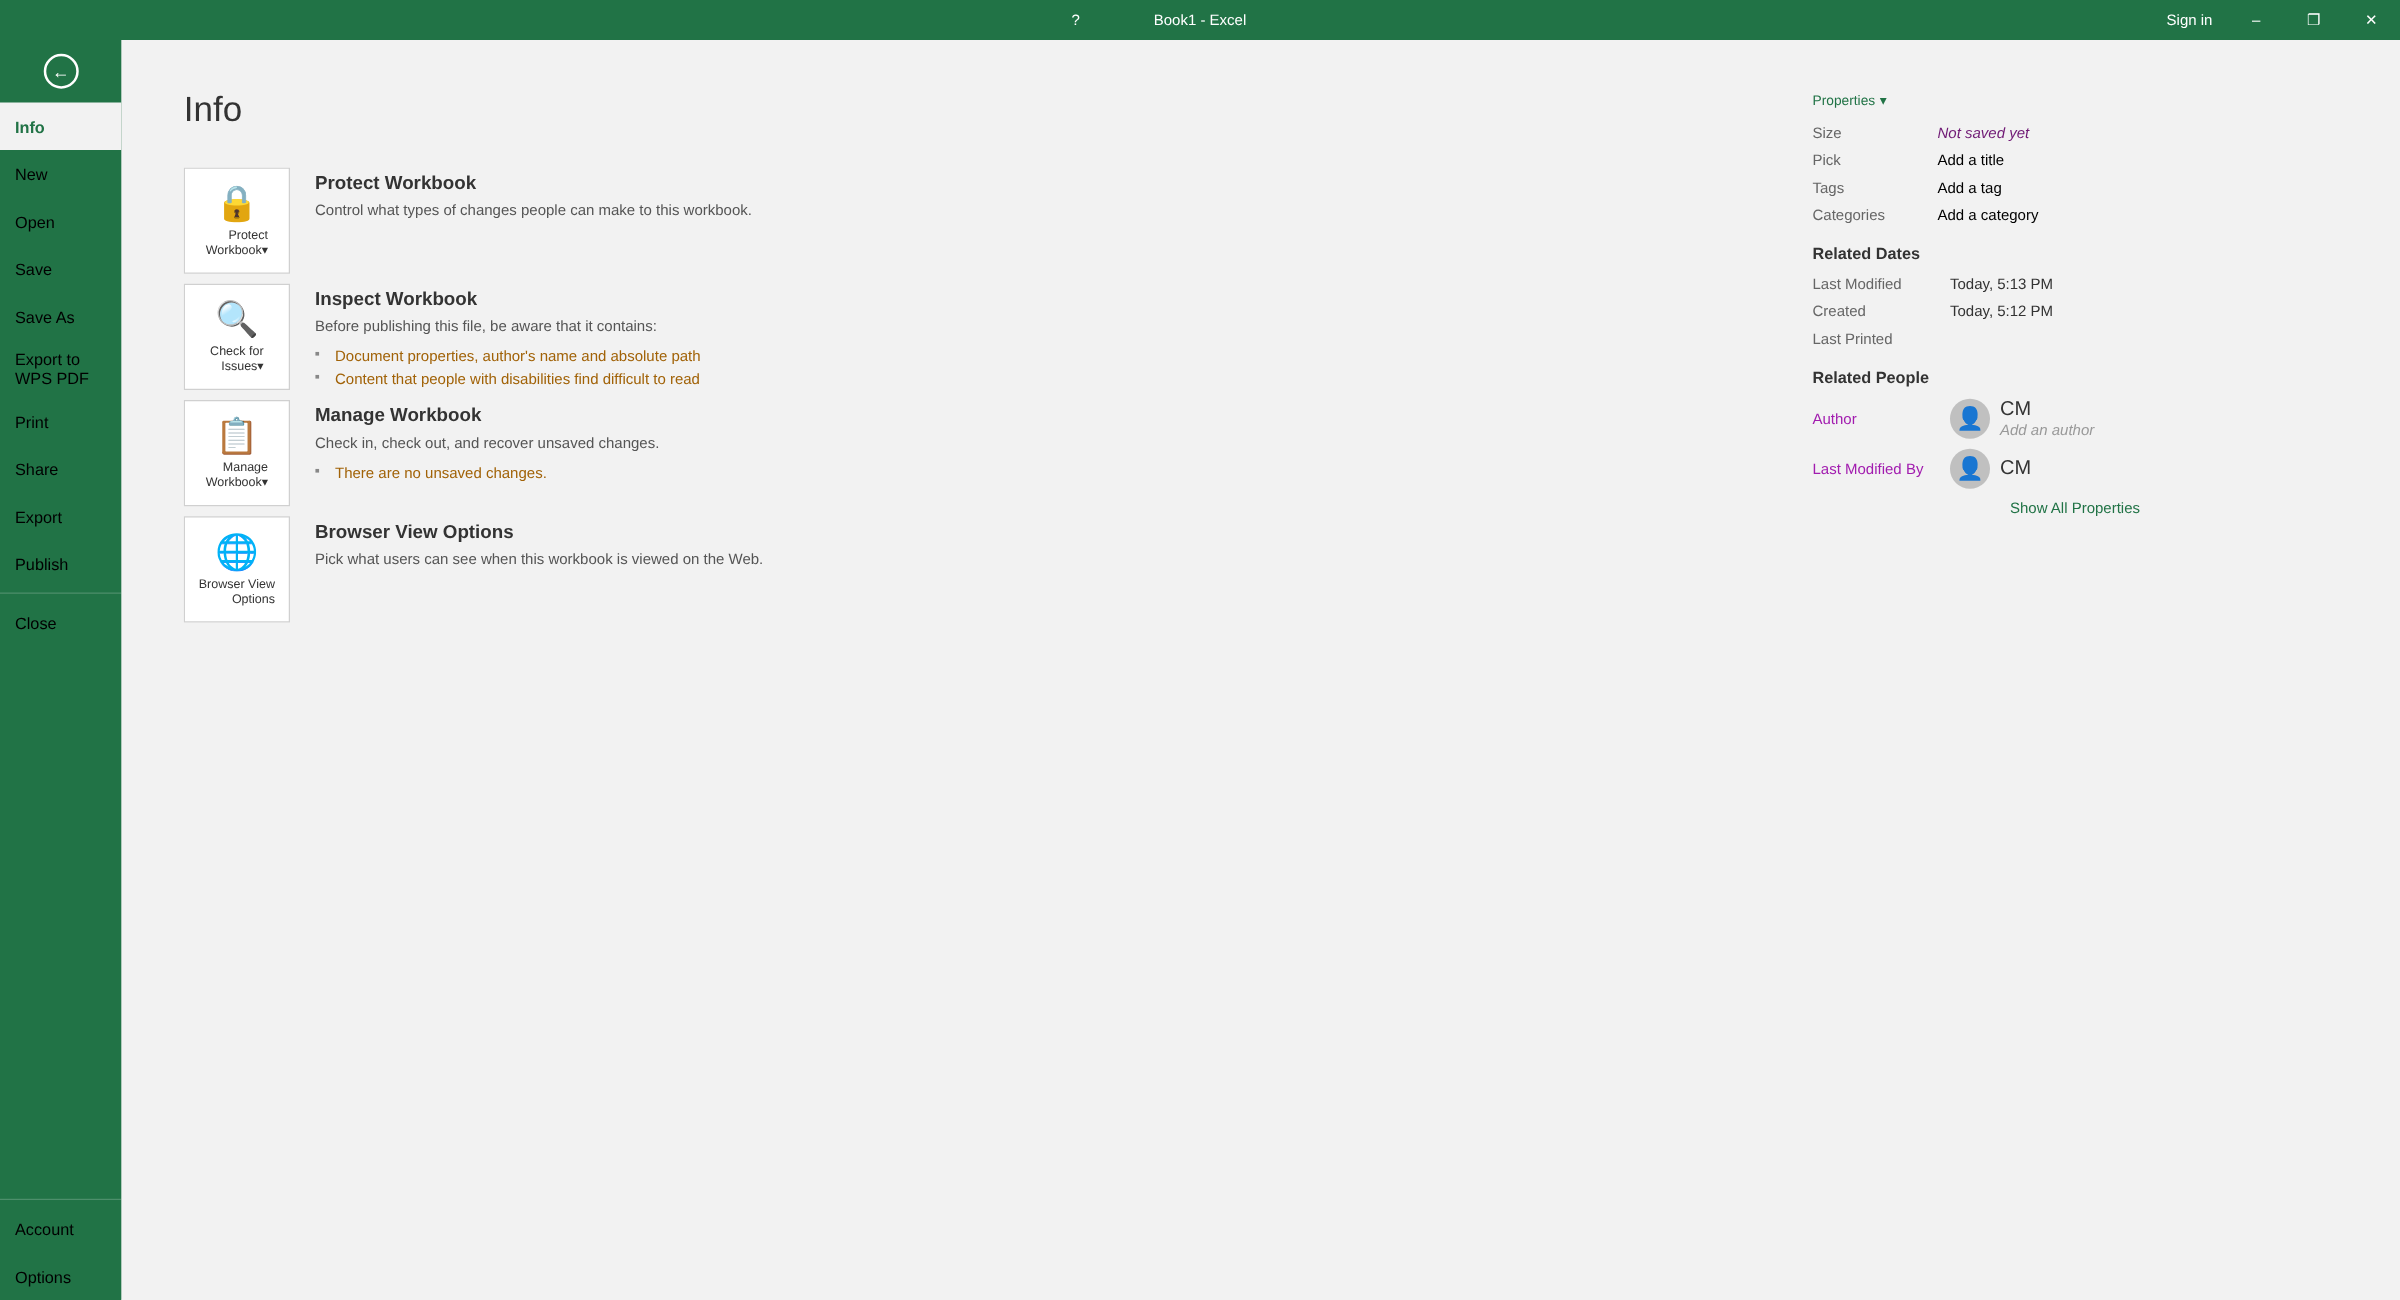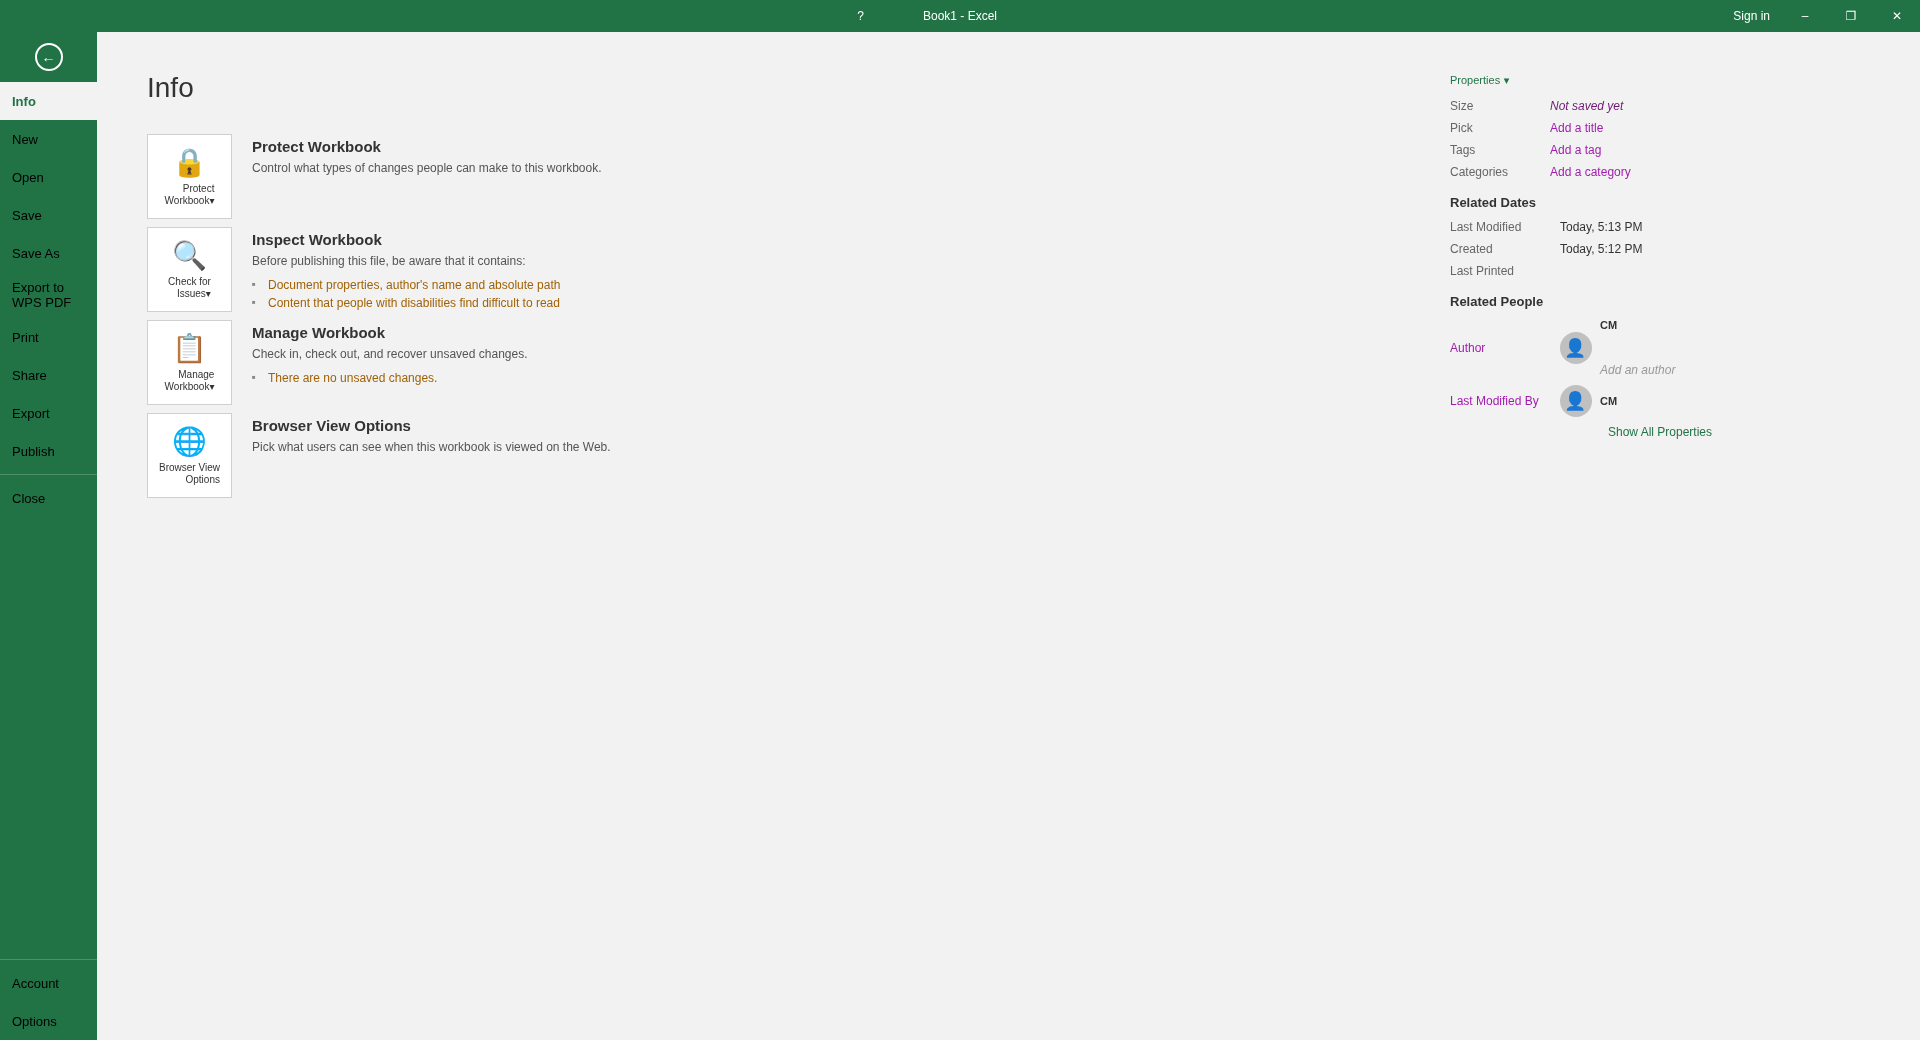--- a/index.html
+++ b/index.html
@@ -81,32 +81,32 @@
     
     .properties-panel {
       float: right; width: 420px; margin-left: 40px;
     }
     .props-title { font-size: 13px; color: #333; margin-bottom: 12px; cursor: pointer; }
     .props-title span { font-size: 11px; color: #217346; }
     .prop-row { display: flex; margin-bottom: 8px; }
     .prop-label { width: 100px; font-size: 12px; color: #666; flex-shrink: 0; }
     .prop-value { font-size: 12px; color: #333; }
     .prop-value.placeholder { color: #701a75; font-style: italic; }
-    .prop-value.link { color: #a21caf; cursor: pointer; text-align: right; }
+    .prop-value.link { color: #000000; cursor: pointer; text-align: right; }
     .section-title { font-size: 13px; color: #333; font-weight: 600; margin: 16px 0 10px 0; }
     .related-dates .prop-row .prop-label { width: 110px; }
     .related-people-row { display: flex; align-items: center; margin-bottom: 8px; }
     .related-people-label { width: 110px; font-size: 12px; color: #a21caf; flex-shrink: 0; }
     .avatar {
       width: 32px; height: 32px; border-radius: 50%; background: #c0c0c0;
       display: flex; align-items: center; justify-content: center; font-size: 18px;
       color: #888; margin-right: 8px; flex-shrink: 0;
     }
-    .author-name { font-size: 11px; color: #333; font-weight: bold; }
-    .add-author { font-size: 12px; color: #999; font-style: italic; margin-top: 32px; }
+    .author-name { font-size: 16px; color: #333; }
+    .add-author { font-size: 12px; color: #999; font-style: italic; }
     .show-all-props { font-size: 12px; color: #217346; cursor: pointer; display: block; margin-top: 8px; text-align: center; }
 
     .cards-section { overflow: hidden; }
   </style>
 </head>
 <body>
 
 <div class="title-bar">
   <span class="title-help">?</span>
   <span class="title-bar-title">Book1 - Excel</span>

